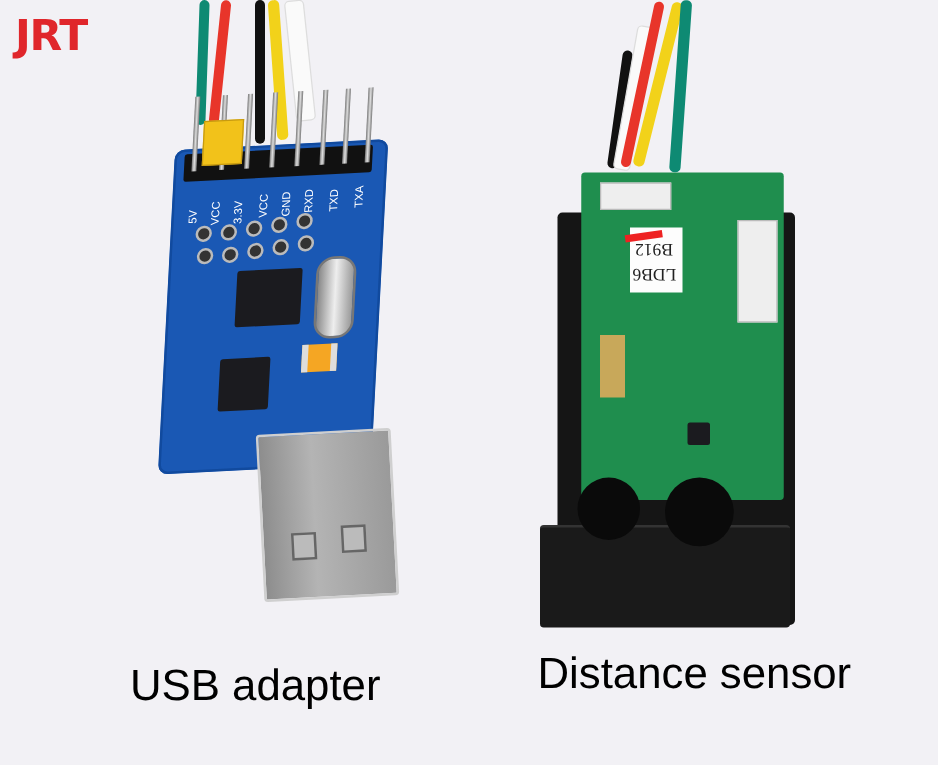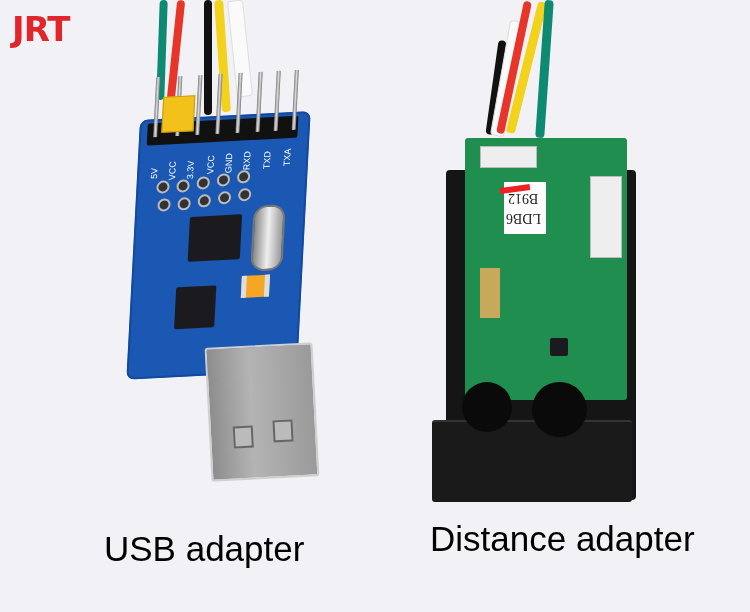--- a/index.html
+++ b/index.html
@@ -108,13 +108,13 @@
   <div style="position:absolute;left:-4px;top:4px;width:30px;height:6px;background:#e22;transform:rotate(-8deg);"></div>
   <div class="label-text" style="left:4px;top:8px;">B912</div>
   <div class="label-text" style="left:2px;top:28px;">LDB6</div>
 </div>
 <div class="abs sensor-cap">
   <div class="lens" style="left:30px;top:-40px;width:50px;height:50px;"></div>
   <div class="lens" style="left:100px;top:-40px;width:55px;height:55px;"></div>
 </div>
 
 <div class="abs caption" style="left:104px;top:529px;">USB adapter</div>
-<div class="abs caption" style="left:430px;top:519px;">Distance adapter</div>
+<div class="abs caption" style="left:430px;top:519px;">Distance sensor</div>
 
 </body></html>

